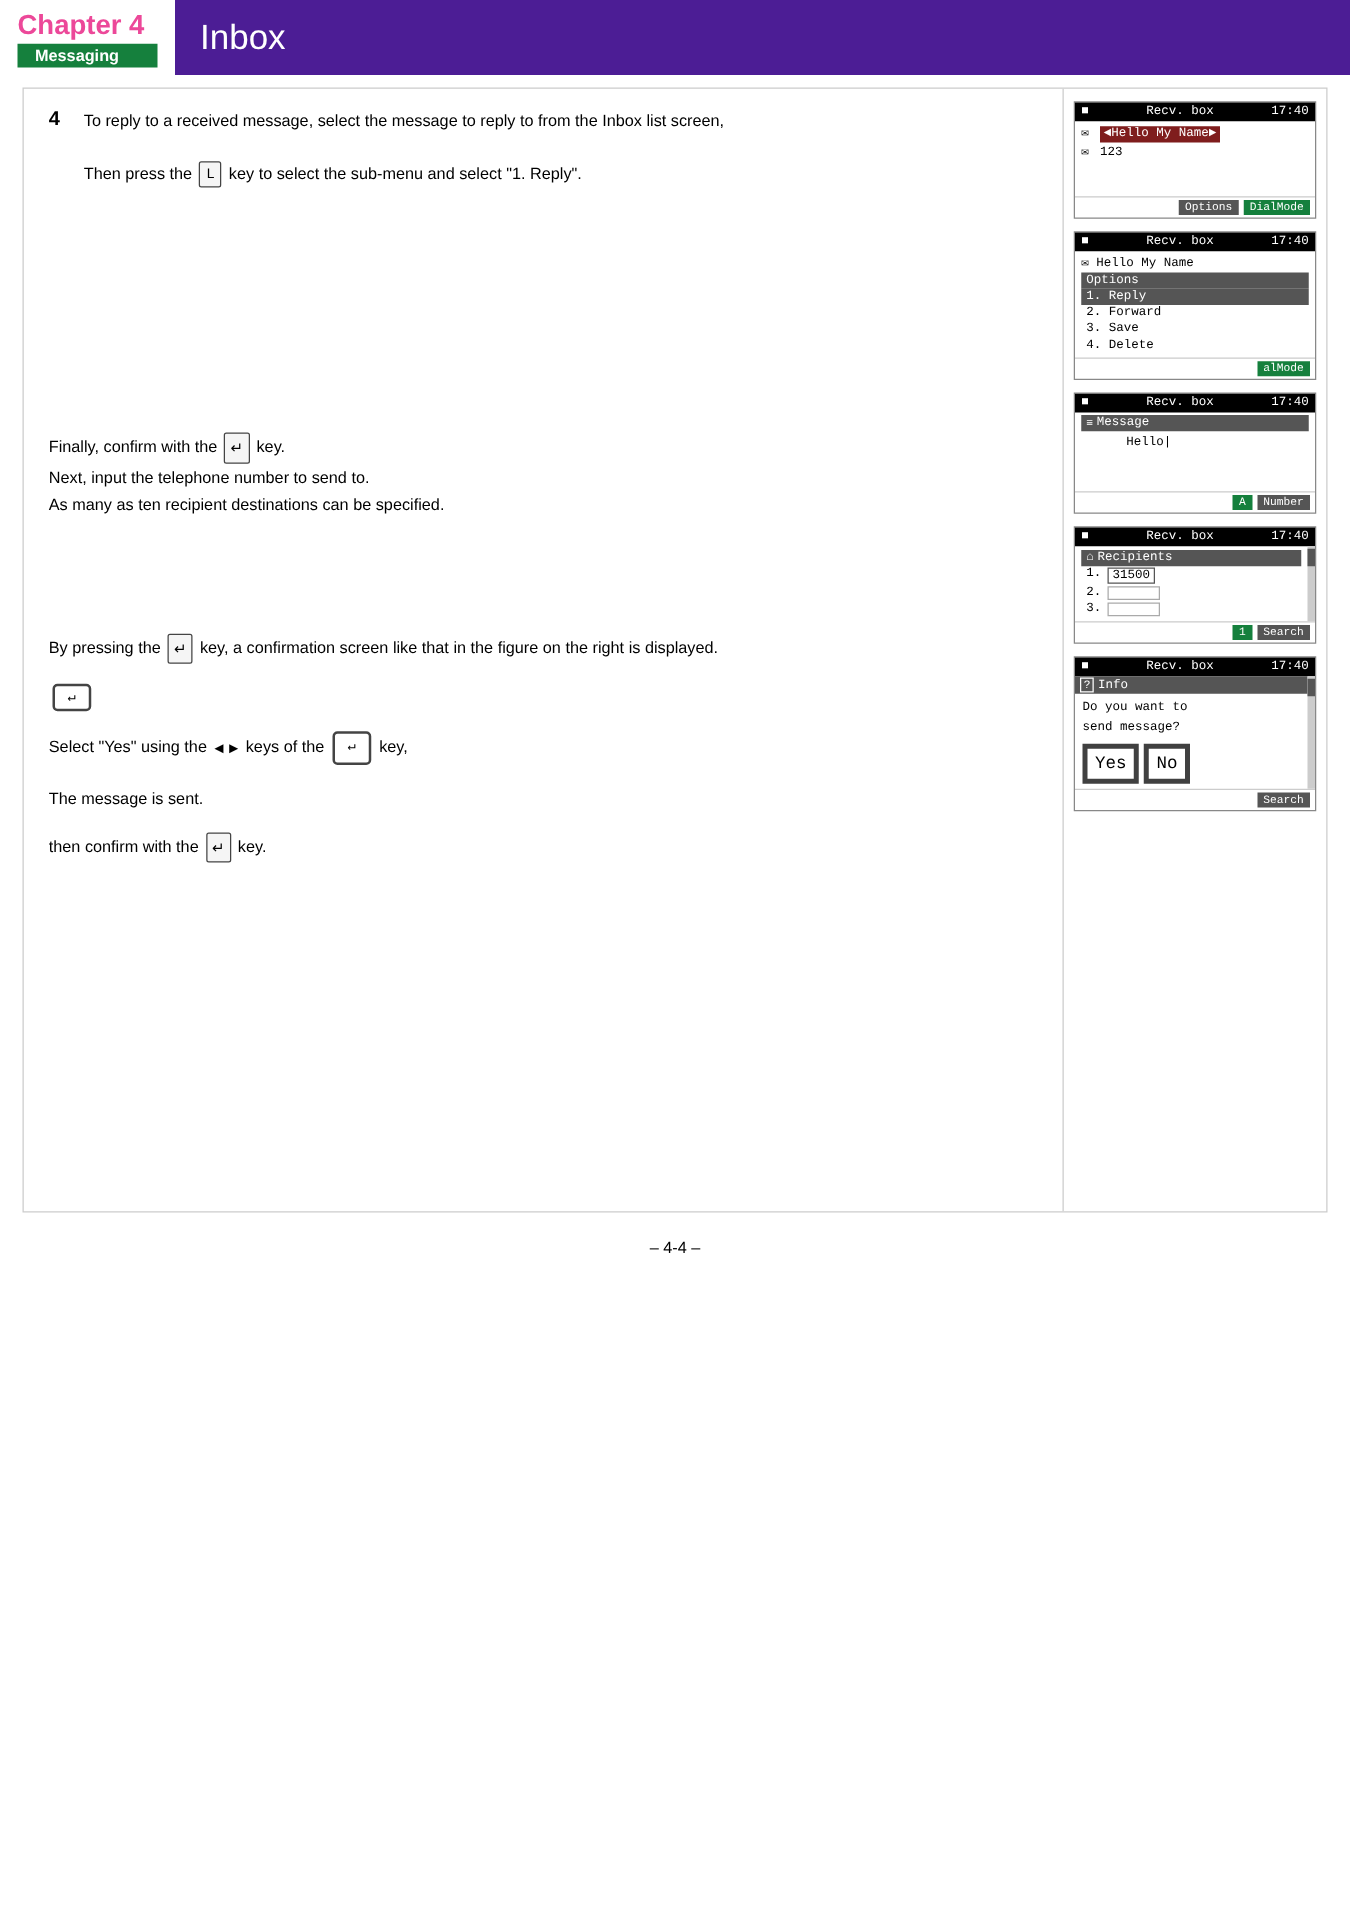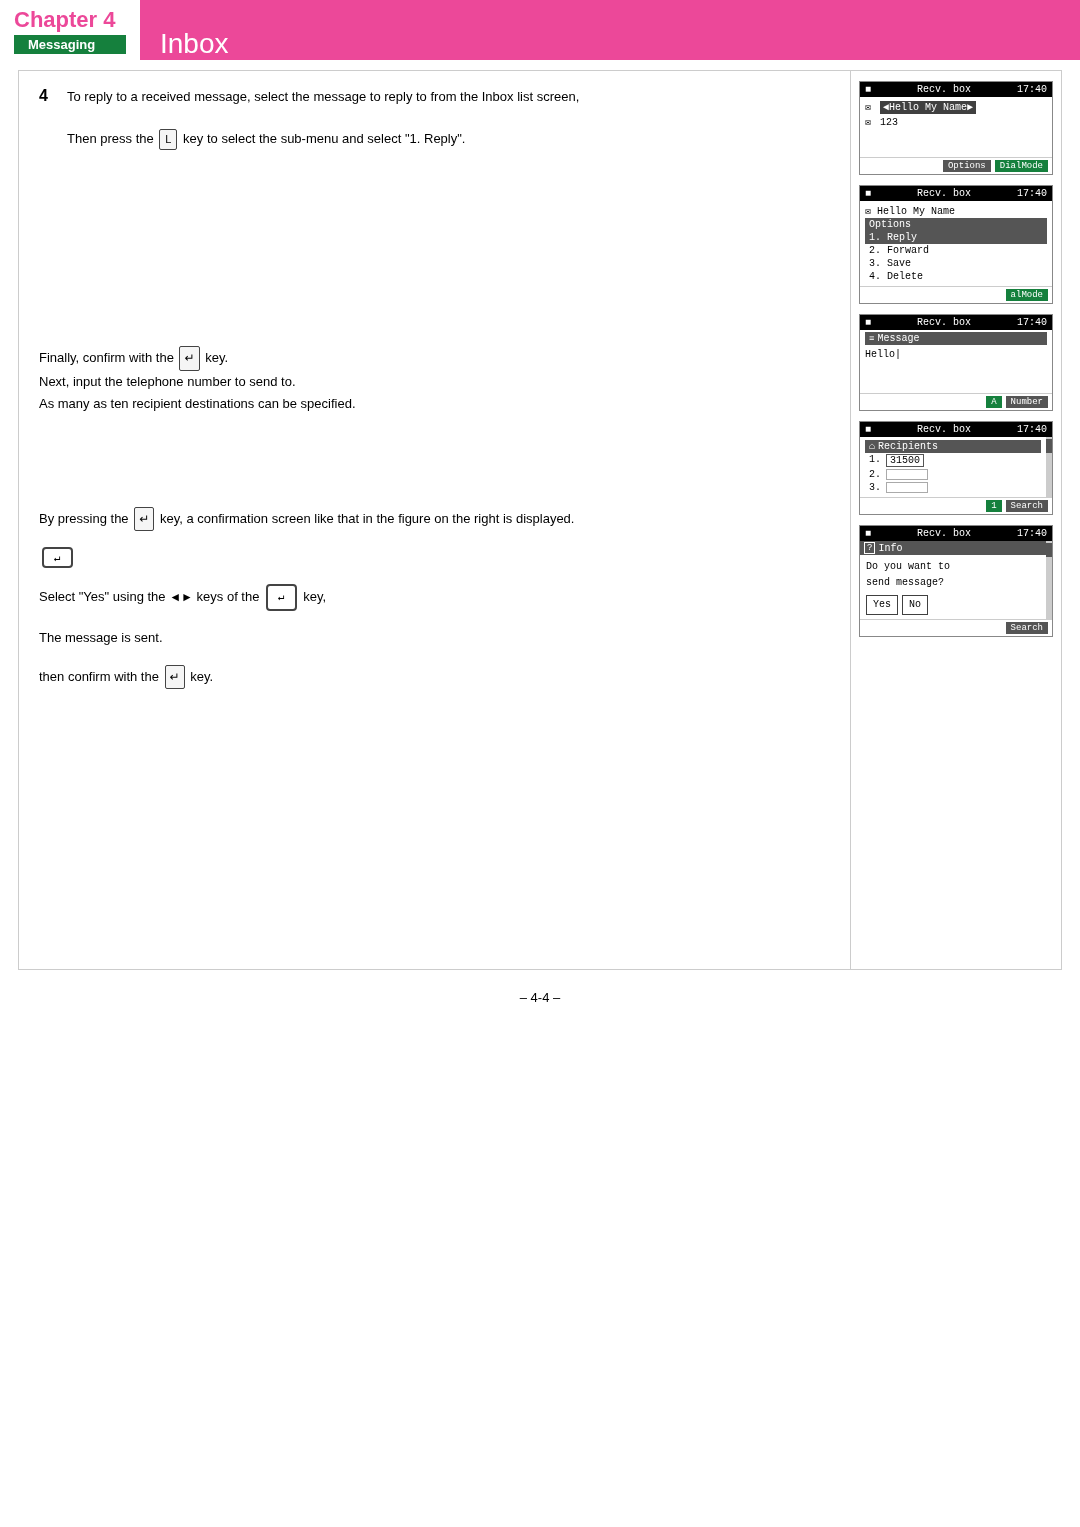--- a/index.html
+++ b/index.html
@@ -34,24 +34,24 @@
     .chapter-sub {
       background: #15803d;
       color: #fff;
       font-size: 13px;
       font-weight: bold;
       padding: 2px 14px;
       margin-top: 2px;
       display: inline-block;
     }
     .header-right {
-      background: #ec4899;
+      background: #4c1d95;
       flex: 1;
       display: flex;
-      align-items: flex-end;
+      align-items: center;
       padding-left: 20px;
     }
     .inbox-title {
       color: #fff;
       font-size: 28px;
       font-weight: normal;
     }
 
     
     .content-area {
@@ -116,21 +116,21 @@
     }
     .phone-body {
       padding: 3px 5px;
       min-height: 60px;
     }
     .phone-row {
       padding: 1px 0;
       font-size: 10px;
     }
     .phone-highlight {
-      background: #404040;
+      background: #7f1d1d;
       color: #fff;
       padding: 1px 3px;
       display: inline-block;
       font-size: 10px;
     }
     .phone-footer {
       display: flex;
       justify-content: flex-end;
       gap: 4px;
       padding: 2px 4px;
@@ -172,23 +172,23 @@
       padding: 4px 6px;
       font-size: 10px;
       line-height: 1.6;
     }
     .confirm-btns {
       display: flex;
       gap: 4px;
       margin-top: 4px;
     }
     .confirm-btn {
-      border: 1px solid #404040;
+      border: 4px solid #404040;
       padding: 1px 6px;
-      font-size: 10px;
+      font-size: 14px;
       background: #fff;
     }
     .confirm-btn.yes {
       background: #fff;
     }
 
     .scrollbar-indicator {
       width: 6px;
       background: #ccc;
       position: relative;
@@ -387,21 +387,21 @@
       <div class="phone-header">
         <span>■</span>
         <span>Recv. box</span>
         <span>17:40</span>
       </div>
       <div class="phone-body">
         <div style="background:#555; color:#fff; padding:1px 4px; font-size:10px; display:flex; align-items:center; gap:3px;">
           <span style="font-size:9px;">≡</span>
           <span>Message</span>
         </div>
-        <div class="phone-row" style="margin-top:3px;">Hello|</div>
+        <div class="phone-row" style="margin-top:3px;margin-left:36px;">Hello|</div>
         <div style="height:30px;"></div>
       </div>
       <div class="phone-footer">
         <span class="phone-footer-btn">A</span>
         <span class="phone-footer-btn active">Number</span>
       </div>
     </div>
 
     <div class="phone-screen">
       <div class="phone-header">

